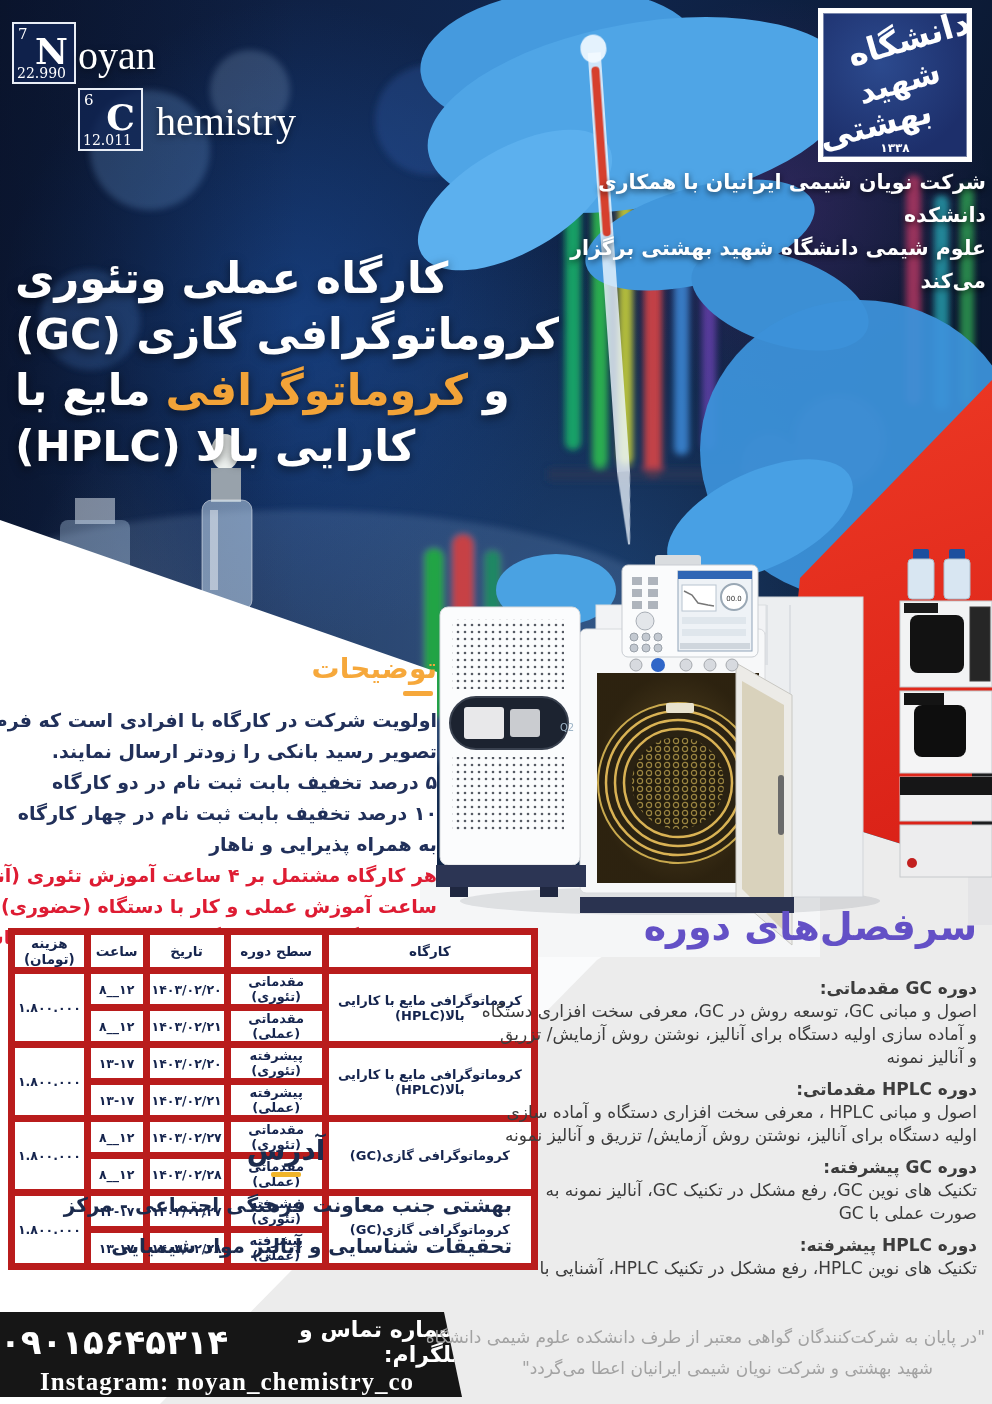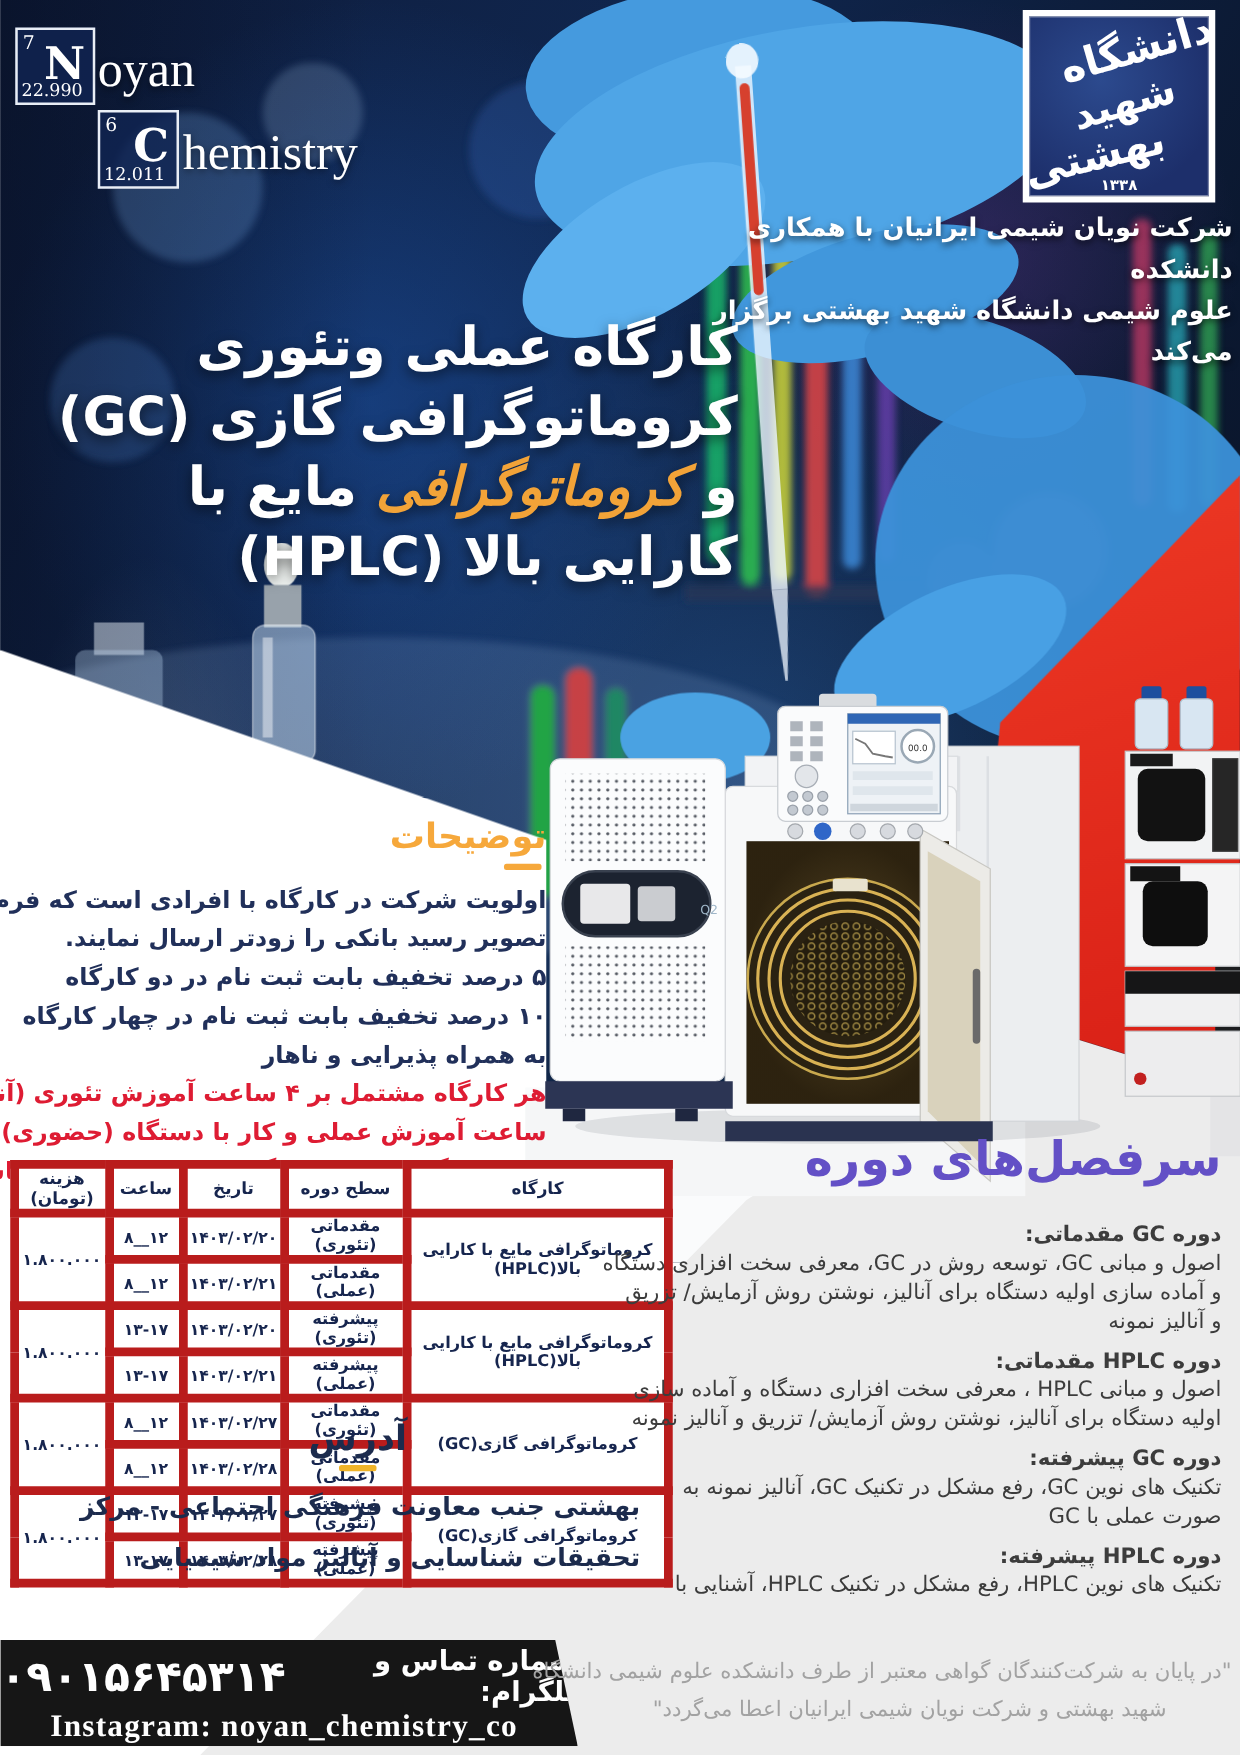--- a/index.html
+++ b/index.html
@@ -36,42 +36,42 @@
   .inst{position:absolute;left:420px;top:545px;width:572px;height:412px;}
   
   .brand{position:absolute;left:10px;top:18px;width:300px;height:140px;color:#fff;direction:ltr;}
   .tile{position:absolute;background:rgba(16,36,82,.80);border:2px solid #e9eef6;box-sizing:border-box;}
   .tile .no{position:absolute;left:4px;top:1px;font-size:15px;font-family:"DejaVu Serif",serif;}
   .tile .sym{position:absolute;right:6px;top:6px;font-size:36px;font-family:"DejaVu Serif",serif;font-weight:bold;}
   .tile .mass{position:absolute;left:3px;bottom:1px;font-size:14px;font-family:"DejaVu Serif",serif;}
   .tile-n{left:2px;top:4px;width:64px;height:62px;}
   .tile-c{left:68px;top:70px;width:65px;height:63px;}
   .brand .rest1{position:absolute;left:68px;top:14px;font-size:40px;font-family:"Liberation Serif","DejaVu Serif",serif;text-shadow:0 2px 6px rgba(0,0,0,.5);}
-  .brand .rest2{position:absolute;left:136px;top:80px;font-size:40px;font-family:"Liberation Serif","DejaVu Serif",serif;text-shadow:0 2px 6px rgba(0,0,0,.5);}
+  .brand .rest2{position:absolute;left:146px;top:80px;font-size:40px;font-family:"Liberation Serif","DejaVu Serif",serif;text-shadow:0 2px 6px rgba(0,0,0,.5);}
   
   .sbu{
     position:absolute;left:818px;top:8px;width:154px;height:154px;box-sizing:border-box;
     background:radial-gradient(circle at 40% 35%,#2c4a8e,#1d2f6b 75%);
     border:5px solid #fff;overflow:hidden;color:#fff;box-shadow:0 0 0 1px rgba(255,255,255,.4) inset;
   }
   .sbu span{position:absolute;font-weight:bold;white-space:nowrap;}
   .sbu .w1{right:-4px;top:6px;font-size:33px;transform:rotate(-16deg);}
   .sbu .w2{right:26px;top:50px;font-size:32px;transform:rotate(-16deg);}
   .sbu .w3{right:34px;top:92px;font-size:33px;transform:rotate(-14deg);}
   .sbu .yr{left:50%;bottom:2px;transform:translateX(-50%);font-size:12px;letter-spacing:2px;}
   
   .org{
     position:absolute;left:550px;top:166px;width:436px;text-align:right;color:#fff;
     font-size:20.5px;font-weight:bold;line-height:33px;text-shadow:0 2px 6px rgba(0,0,0,.65);
   }
   .title{
-    position:absolute;left:15px;top:250px;width:575px;text-align:right;color:#fff;
+    position:absolute;left:15px;top:250px;width:575px;text-align:left;color:#fff;
     font-size:43px;font-weight:bold;line-height:56px;text-shadow:0 3px 10px rgba(0,0,0,.55);
   }
-  .title .hl{color:#f2a338;font-style:italic;}
+  .title .hl{color:#f2a338;}
   
   .details{position:absolute;left:5px;top:652px;width:432px;text-align:right;}
   .details .head{color:#f6a83b;font-size:28px;font-weight:bold;line-height:34px;}
   .details .dash{width:30px;height:5px;background:#f6a83b;border-radius:2px;margin:5px 4px 9px 0;}
   .details .ln{font-size:19px;font-weight:bold;line-height:31px;color:#21305a;white-space:nowrap;}
   .details .red{color:#de1c33;}
   
   .sched{position:absolute;left:8px;top:928px;width:530px;border-collapse:collapse;background:#fff;
     font-size:13px;font-weight:bold;color:#16254e;text-align:center;}
   .sched td,.sched th{border:7px solid #b91c1c;padding:0 2px;height:22px;vertical-align:middle;}

